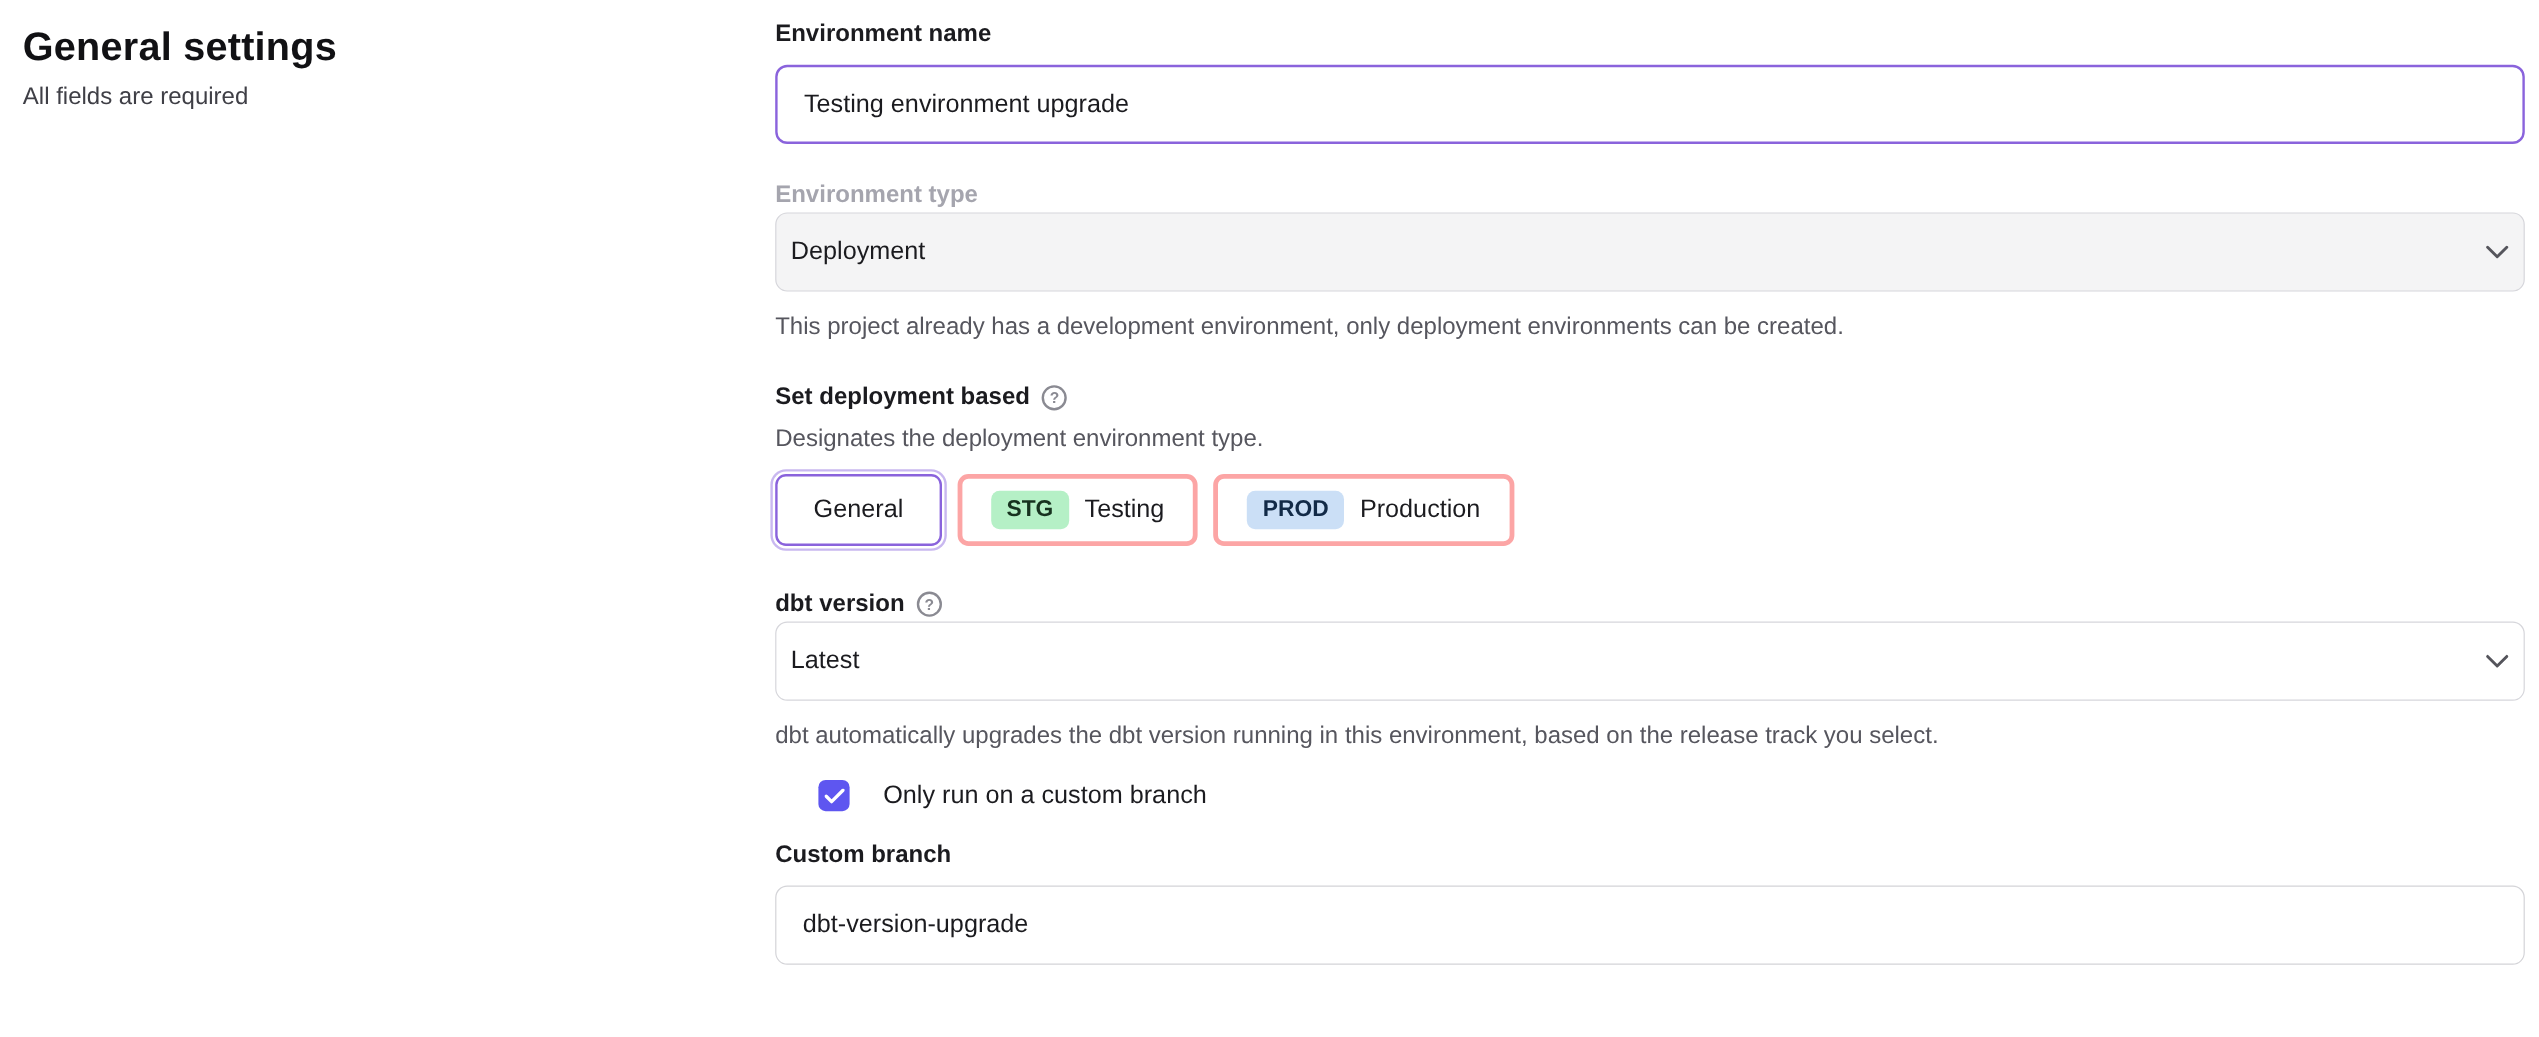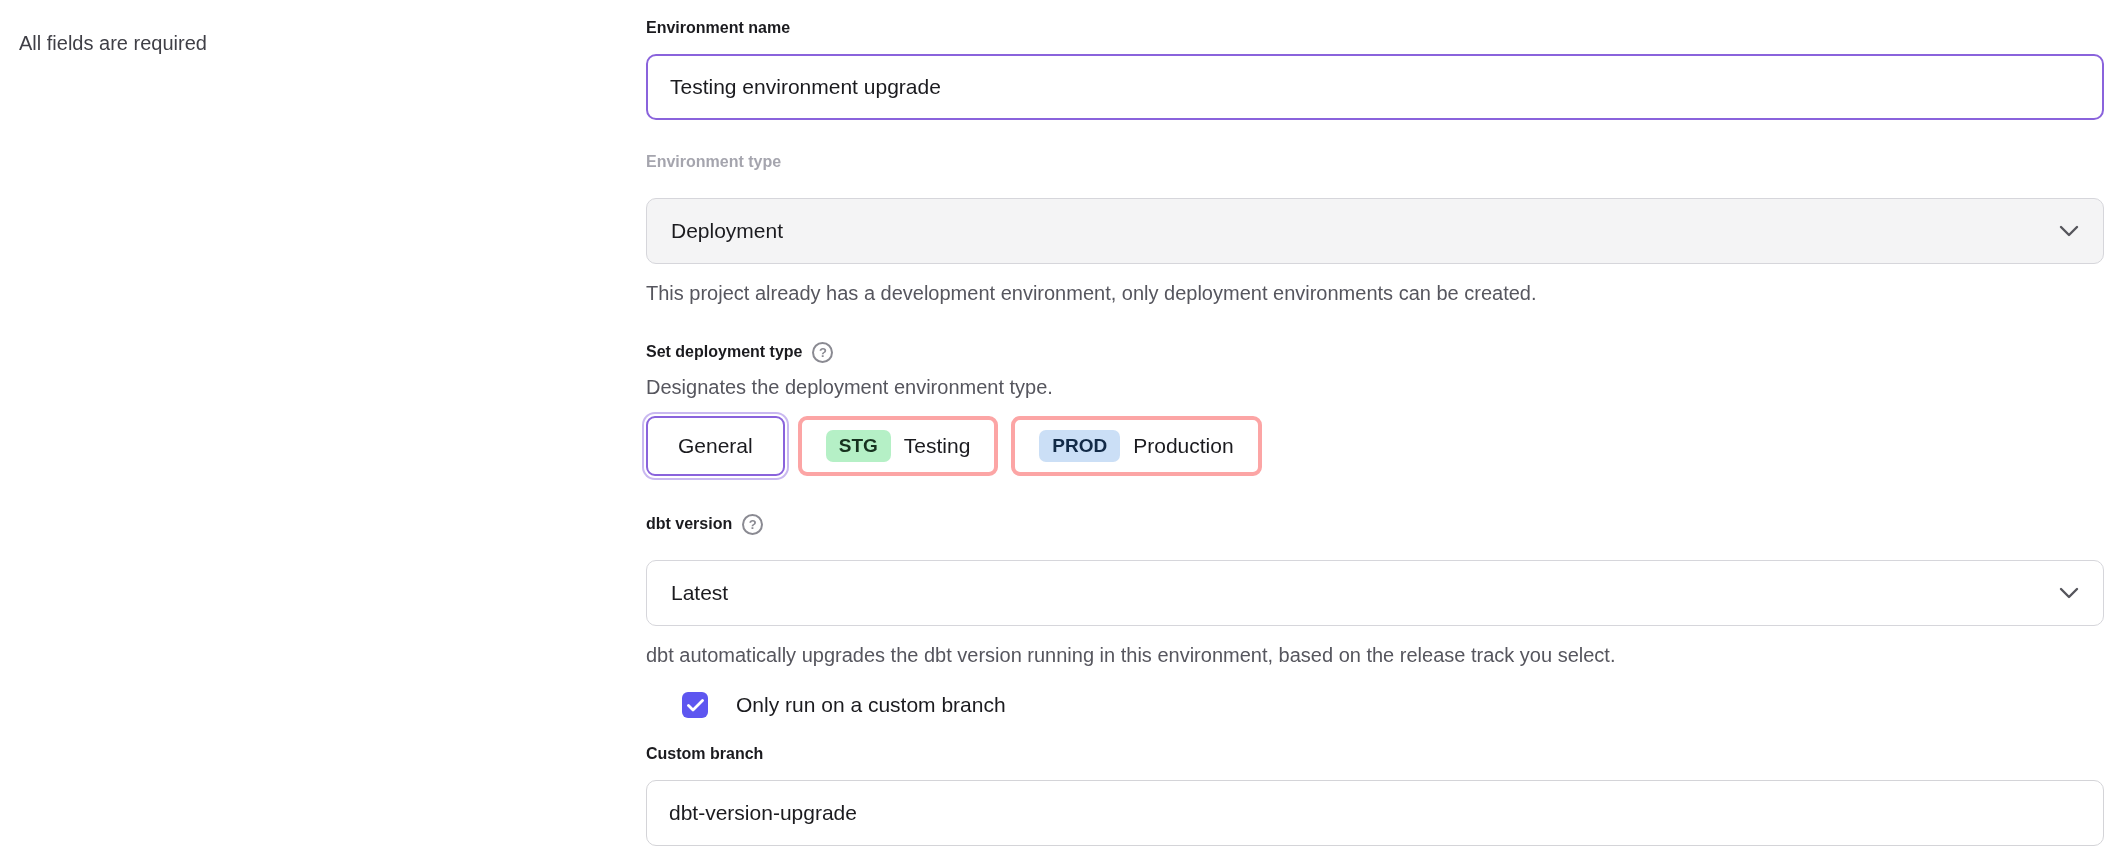--- a/index.html
+++ b/index.html
@@ -17,36 +17,36 @@
     width:2116px;height:864px;position:relative;background:#ffffff;
     font-family:"Liberation Sans","DejaVu Sans",sans-serif;
     color:#1b1b1f;overflow:hidden;
   }
   .left-col{position:absolute;left:19px;top:20px;width:560px;}
   .page-title{font-size:33px;font-weight:700;color:#111114;letter-spacing:.2px;margin:0;}
   .page-subtitle{font-size:20px;font-weight:400;color:#3f3f46;margin-top:12px;}
 
   .form-col{position:absolute;left:646px;top:16px;width:1458px;}
 
-  .field-label{font-size:16px;font-weight:600;color:#1b1b1f;line-height:24px;}
+  .field-label{font-size:20px;font-weight:600;color:#1b1b1f;line-height:24px;}
   .field-label.muted{color:#a5a5ae;}
   .label-row{display:flex;align-items:center;gap:10px;}
   .helper{font-size:20px;font-weight:400;color:#56565e;line-height:26px;margin-top:16px;}
   .desc{font-size:20px;font-weight:400;color:#56565e;line-height:26px;margin-top:10px;}
 
   .text-input{
     display:block;width:100%;height:66px;margin-top:14px;
     border:1px solid #d4d4d8;border-radius:10px;background:#ffffff;
     font-family:inherit;font-size:21px;color:#1b1b1f;padding:0 22px;outline:none;
   }
   .text-input.focused{border:2px solid var(--accent);}
 
   .select{
     display:flex;align-items:center;justify-content:space-between;
-    width:100%;height:66px;margin-top:24px;padding:0 24px;
+    width:100%;height:66px;margin-top:3px;padding:0 12px;
     border:1px solid #d6d6db;border-radius:10px;background:#ffffff;cursor:pointer;
   }
   .select.disabled{background:#f4f4f5;}
   .select .select-value{font-size:21px;color:#1b1b1f;}
   .chevron{width:20px;height:12px;display:block;}
 
   .help-icon{
     width:21px;height:21px;border-radius:50%;border:2px solid #8a8a92;
     display:inline-flex;align-items:center;justify-content:center;
     font-size:13px;font-weight:700;color:#8a8a92;cursor:pointer;flex:0 0 auto;
@@ -82,39 +82,40 @@
   }
   .checkbox svg{display:block;}
   .checkbox-label{font-size:21px;font-weight:500;color:#1b1b1f;}
 
   .custom-branch-label{margin-top:24px;}
 </style>
 </head>
 <body>
 
 <div class="left-col">
+  <h1 class="page-title">General settings</h1>
   <div class="page-subtitle">All fields are required</div>
 </div>
 
 <div class="form-col">
 
   <div class="field-label">Environment name</div>
   <input class="text-input focused" type="text" value="Testing environment upgrade" style="">
 
   <div class="field-label muted mt-env-type">Environment type</div>
   <div class="select disabled">
     <span class="select-value">Deployment</span>
     <svg class="chevron" viewBox="0 0 20 12" fill="none">
       <path d="M2 2 L10 10 L18 2" stroke="#55555c" stroke-width="2.4" stroke-linecap="round" stroke-linejoin="round"></path>
     </svg>
   </div>
   <div class="helper">This project already has a development environment, only deployment environments can be created.</div>
 
   <div class="label-row mt-section">
-    <span class="field-label">Set deployment type</span>
+    <span class="field-label">Set deployment based</span>
     <span class="help-icon">?</span>
   </div>
   <div class="desc">Designates the deployment environment type.</div>
 
   <div class="toggle-row">
     <button class="toggle-btn selected">
       <span>General</span>
     </button>
     <button class="toggle-btn">
       <span class="badge stg">STG</span>

